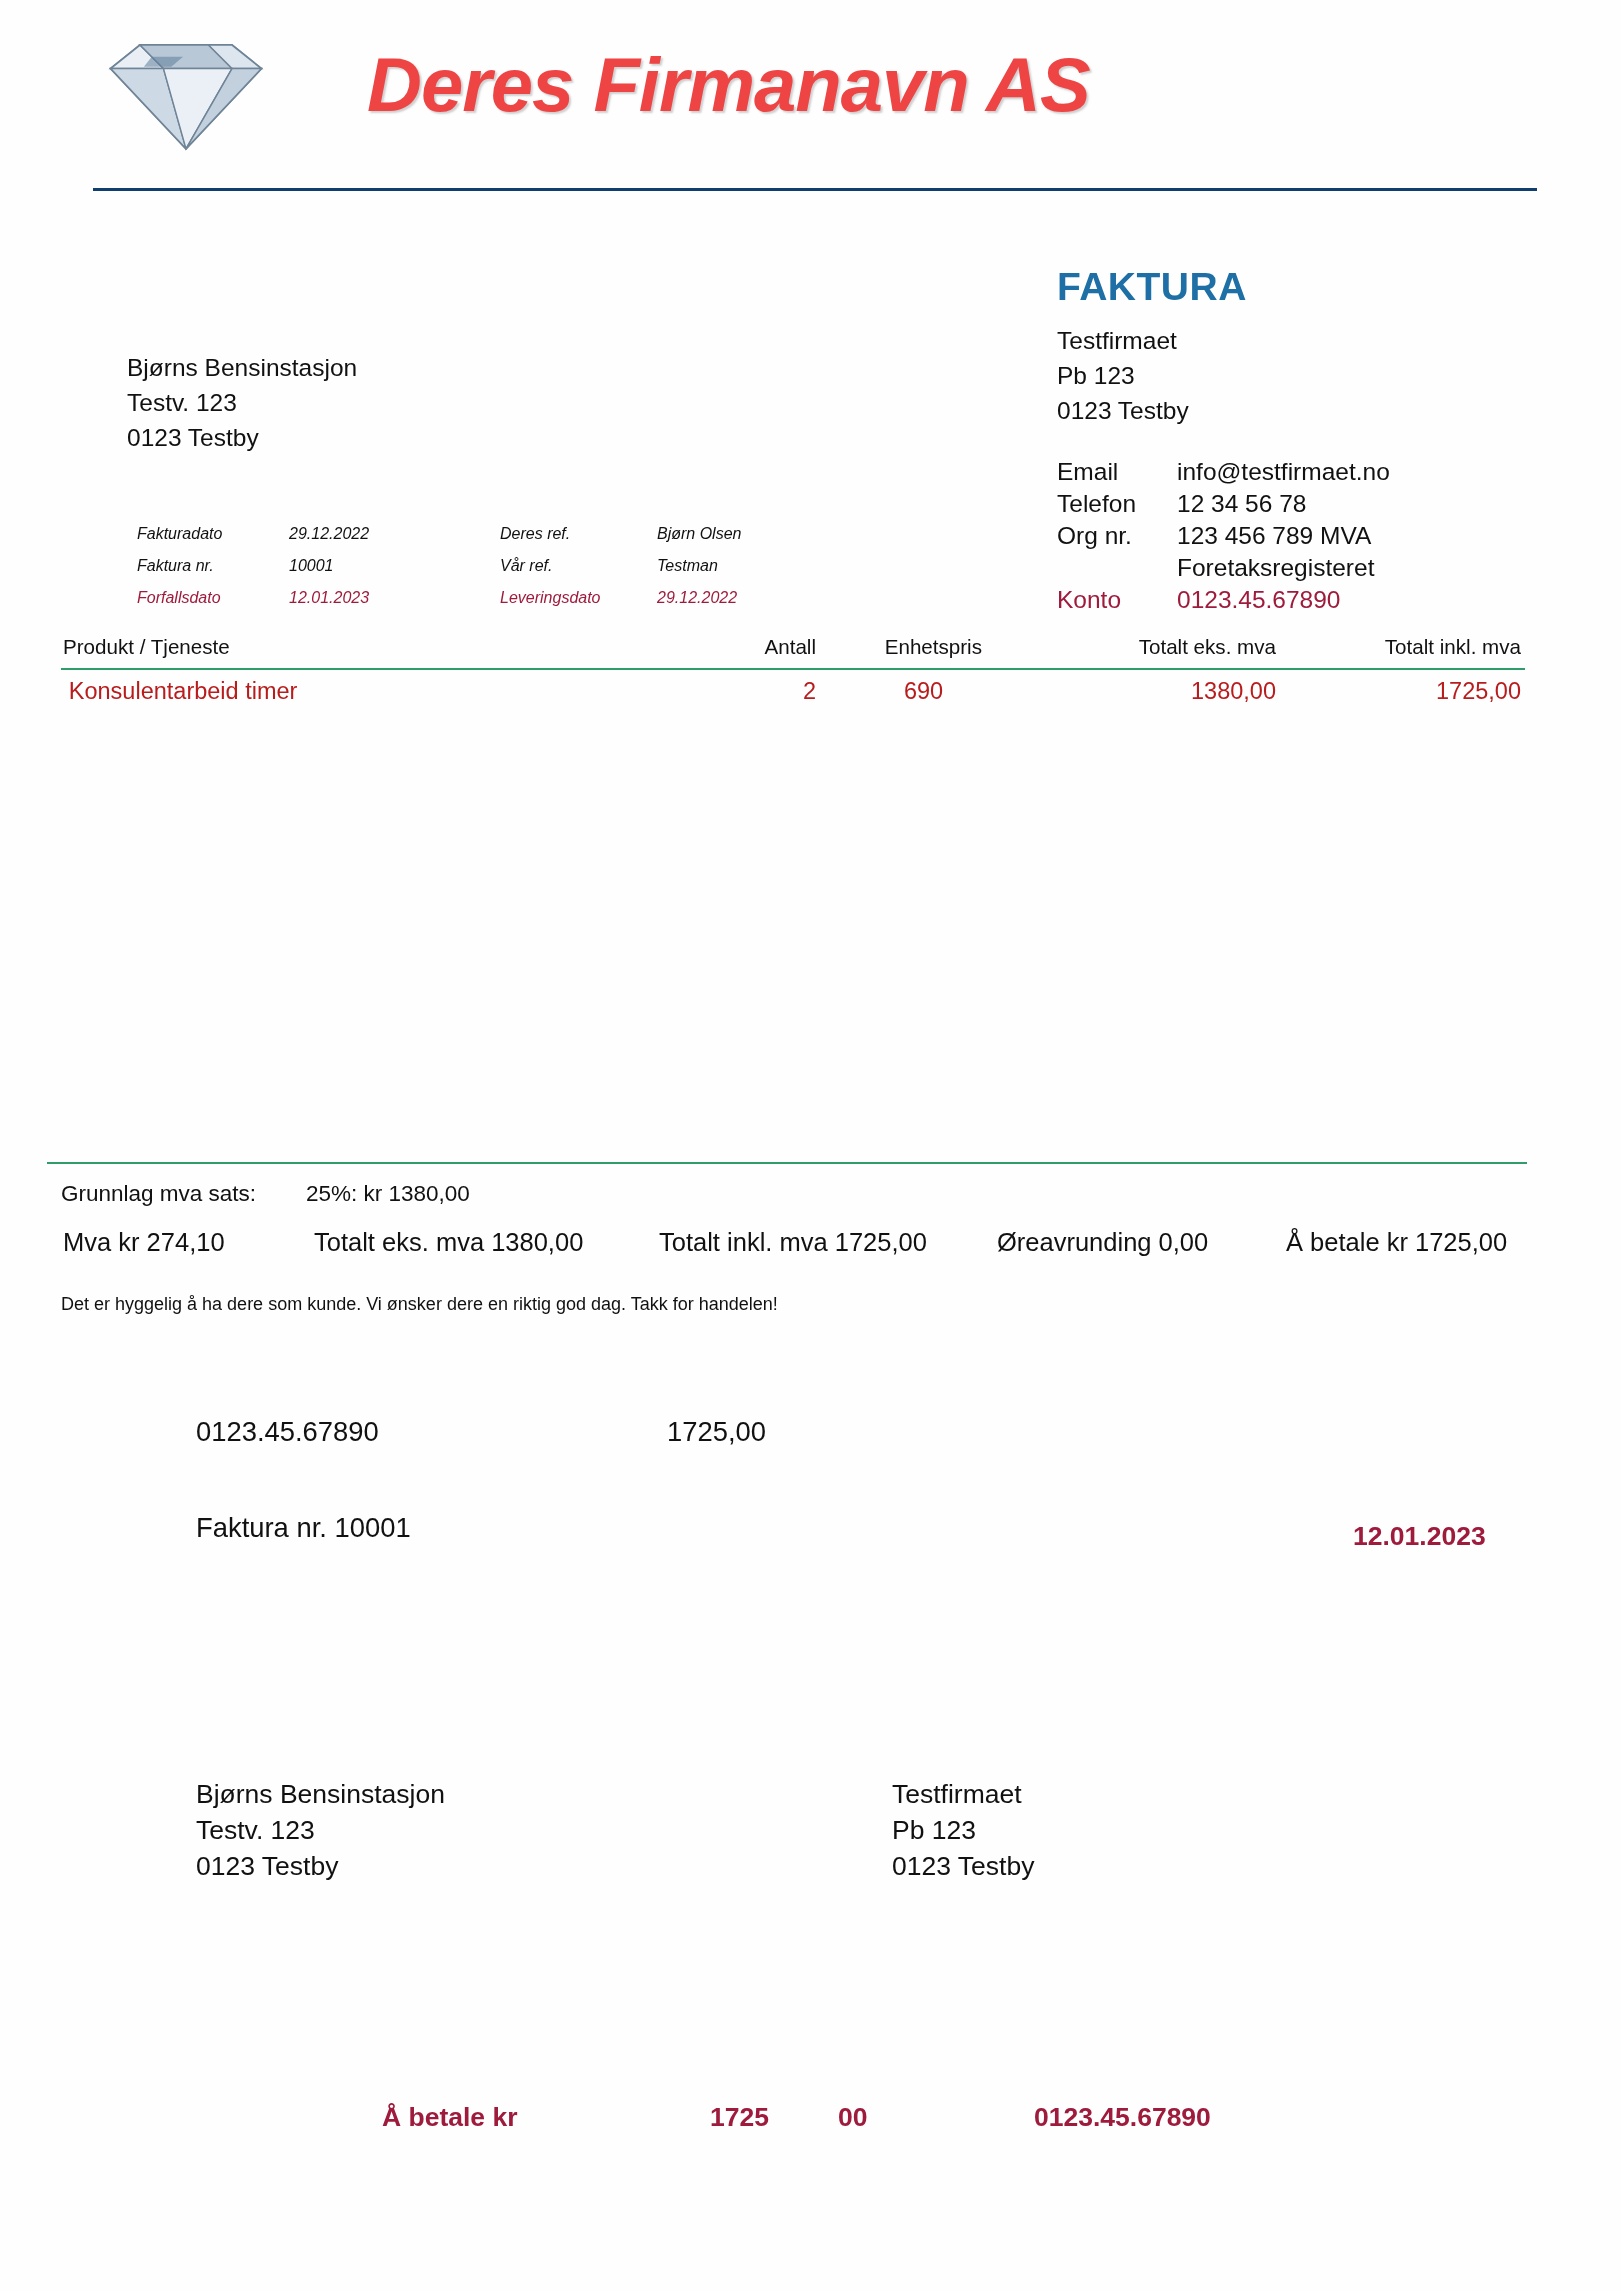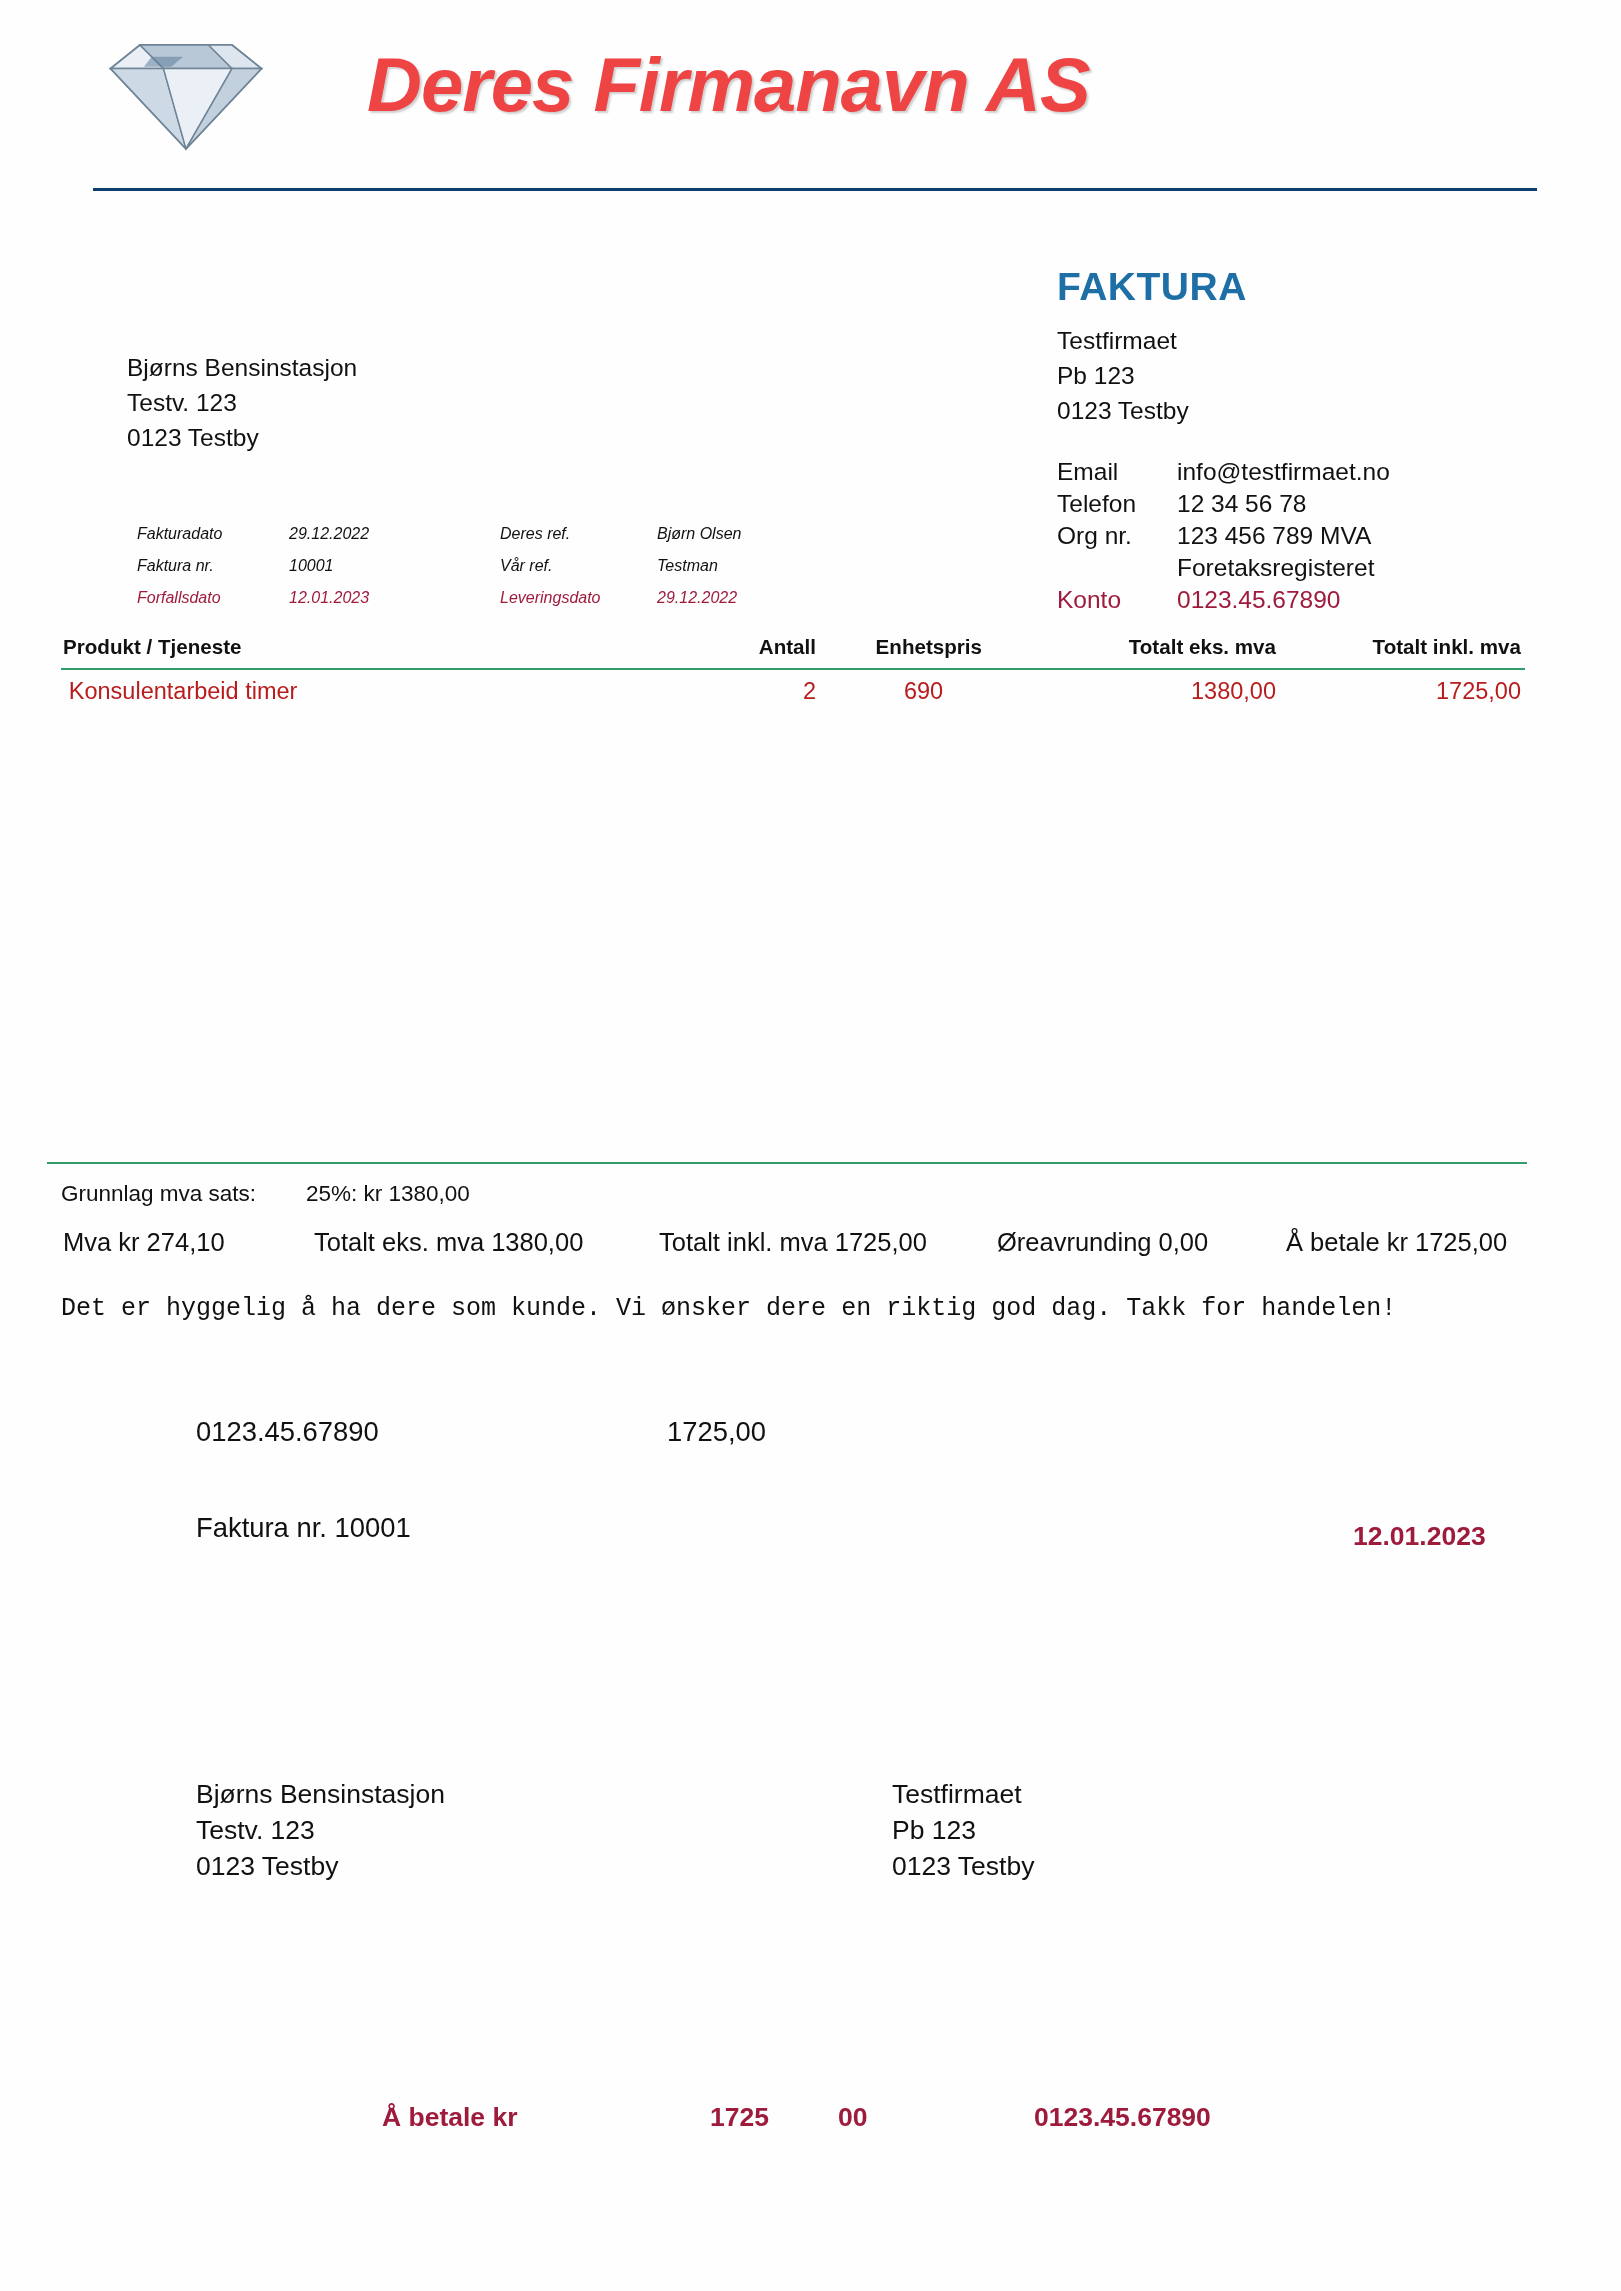--- a/index.html
+++ b/index.html
@@ -137,21 +137,21 @@
     left: 61px;
     top: 635px;
     width: 1464px;
   }
   .th-row {
     position: relative;
     height: 33px;
     font-size: 20.6px;
     color: #111;
   }
-  .th { position: absolute; top: 0; white-space: nowrap; font-weight: bold; }
+  .th { position: absolute; top: 0; white-space: nowrap; }
   .th-prod { left: 2px; }
   .th-antall { left: 647px; width: 108px; text-align: right; }
   .th-pris { left: 774px; width: 147px; text-align: right; }
   .th-teks { left: 1019px; width: 196px; text-align: right; }
   .th-tinkl { left: 1264px; width: 196px; text-align: right; }
   .table-rule {
     width: 1464px;
     height: 2px;
     background: #2f9c6b;
   }
@@ -197,23 +197,22 @@
   .totals span { position: absolute; top: 0; white-space: nowrap; }
   .tt-mva { left: 2px; }
   .tt-eks { left: 253px; }
   .tt-inkl { left: 598px; }
   .tt-ore { left: 936px; }
   .tt-pay { left: 1225px; }
   .thanks {
     position: absolute;
     left: 61px;
     top: 1294px;
-    font-size: 25px;
-    color: #111;
-    font-family: Liberation Mono, monospace;
+    font-size: 18px;
+    color: #111;
   }
 
   
   .giro-account {
     position: absolute;
     left: 196px;
     top: 1416px;
     font-size: 27.4px;
     color: #111;
   }

